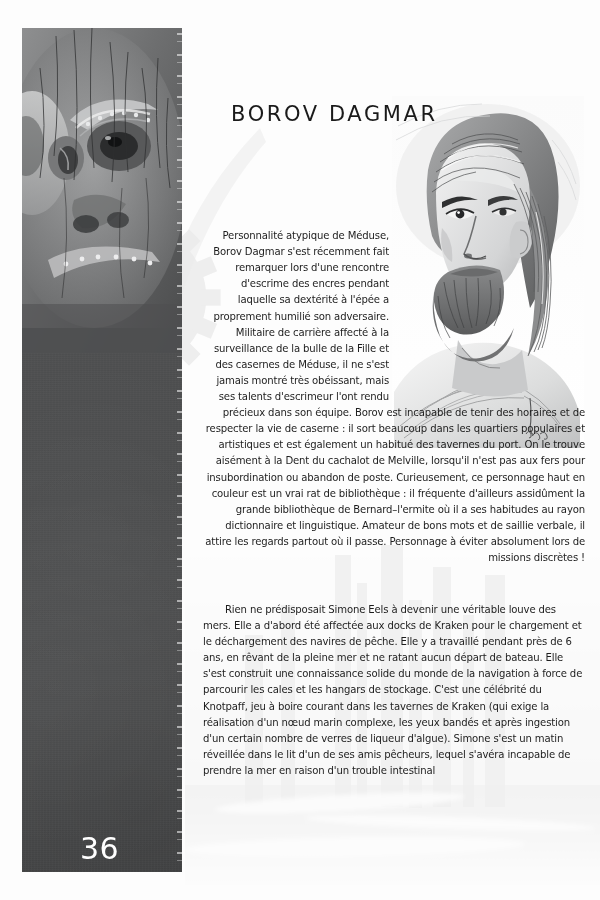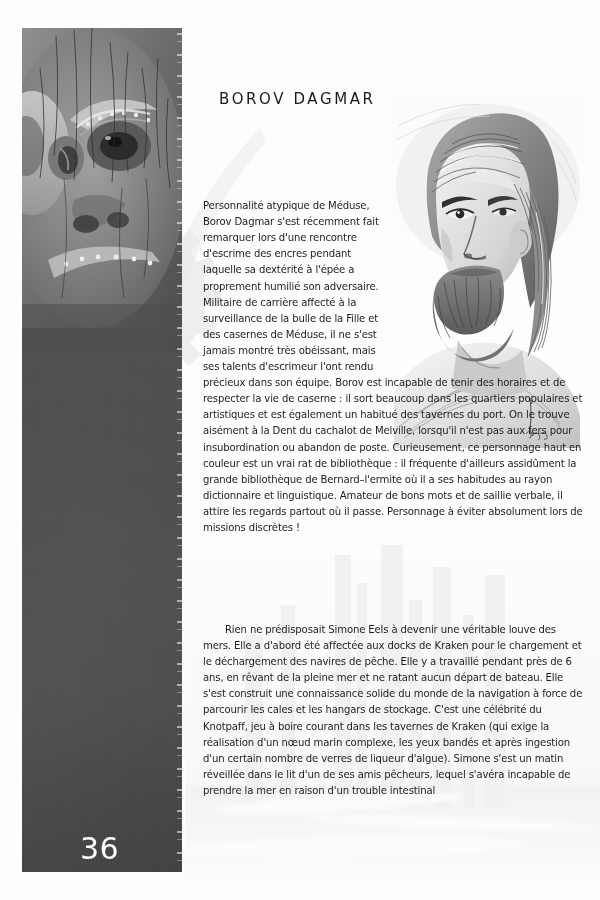--- a/index.html
+++ b/index.html
@@ -167,23 +167,23 @@
 
   
   .content {
     position: absolute;
     left: 203px;
     top: 90px;
     width: 382px;
   }
 
   h2.section-title {
-    margin: 0;
+    margin: 12px;
     font-family: "DejaVu Sans", sans-serif;
-    font-size: 15px;
+    font-size: 21px;
     font-weight: 400;
     letter-spacing: 2.6px;
     color: #1a1a1a;
     text-transform: uppercase;
     padding-left: 16px;
   }
 
   .body-text {
     margin: 0;
     font-family: "DejaVu Sans", sans-serif;
@@ -202,24 +202,24 @@
     height: 260px;
     shape-outside: polygon(0 0, 100% 0, 100% 100%, 0 100%);
   }
   .float-shape-2 {
     float: right;
     width: 152px;
     height: 90px;
   }
 
   .section-one { position: absolute; left: 0; top: 0; width: 382px; }
-  .section-one .body-text { width: 382px; }
+  .section-one .body-text { width: 382px; text-align: right; }
 
   .section-two { position: absolute; left: 0; top: 512px; width: 382px; }
-  .section-two .body-text { width: 382px; margin-top: 20px; }
+  .section-two .body-text { width: 382px; margin-top: 0; }
 
   .sig {
     position: absolute;
     left: 520px;
     top: 396px;
     width: 46px;
     height: 44px;
     pointer-events: none;
   }
   .sig svg { display:block; width:100%; height:100%; }

